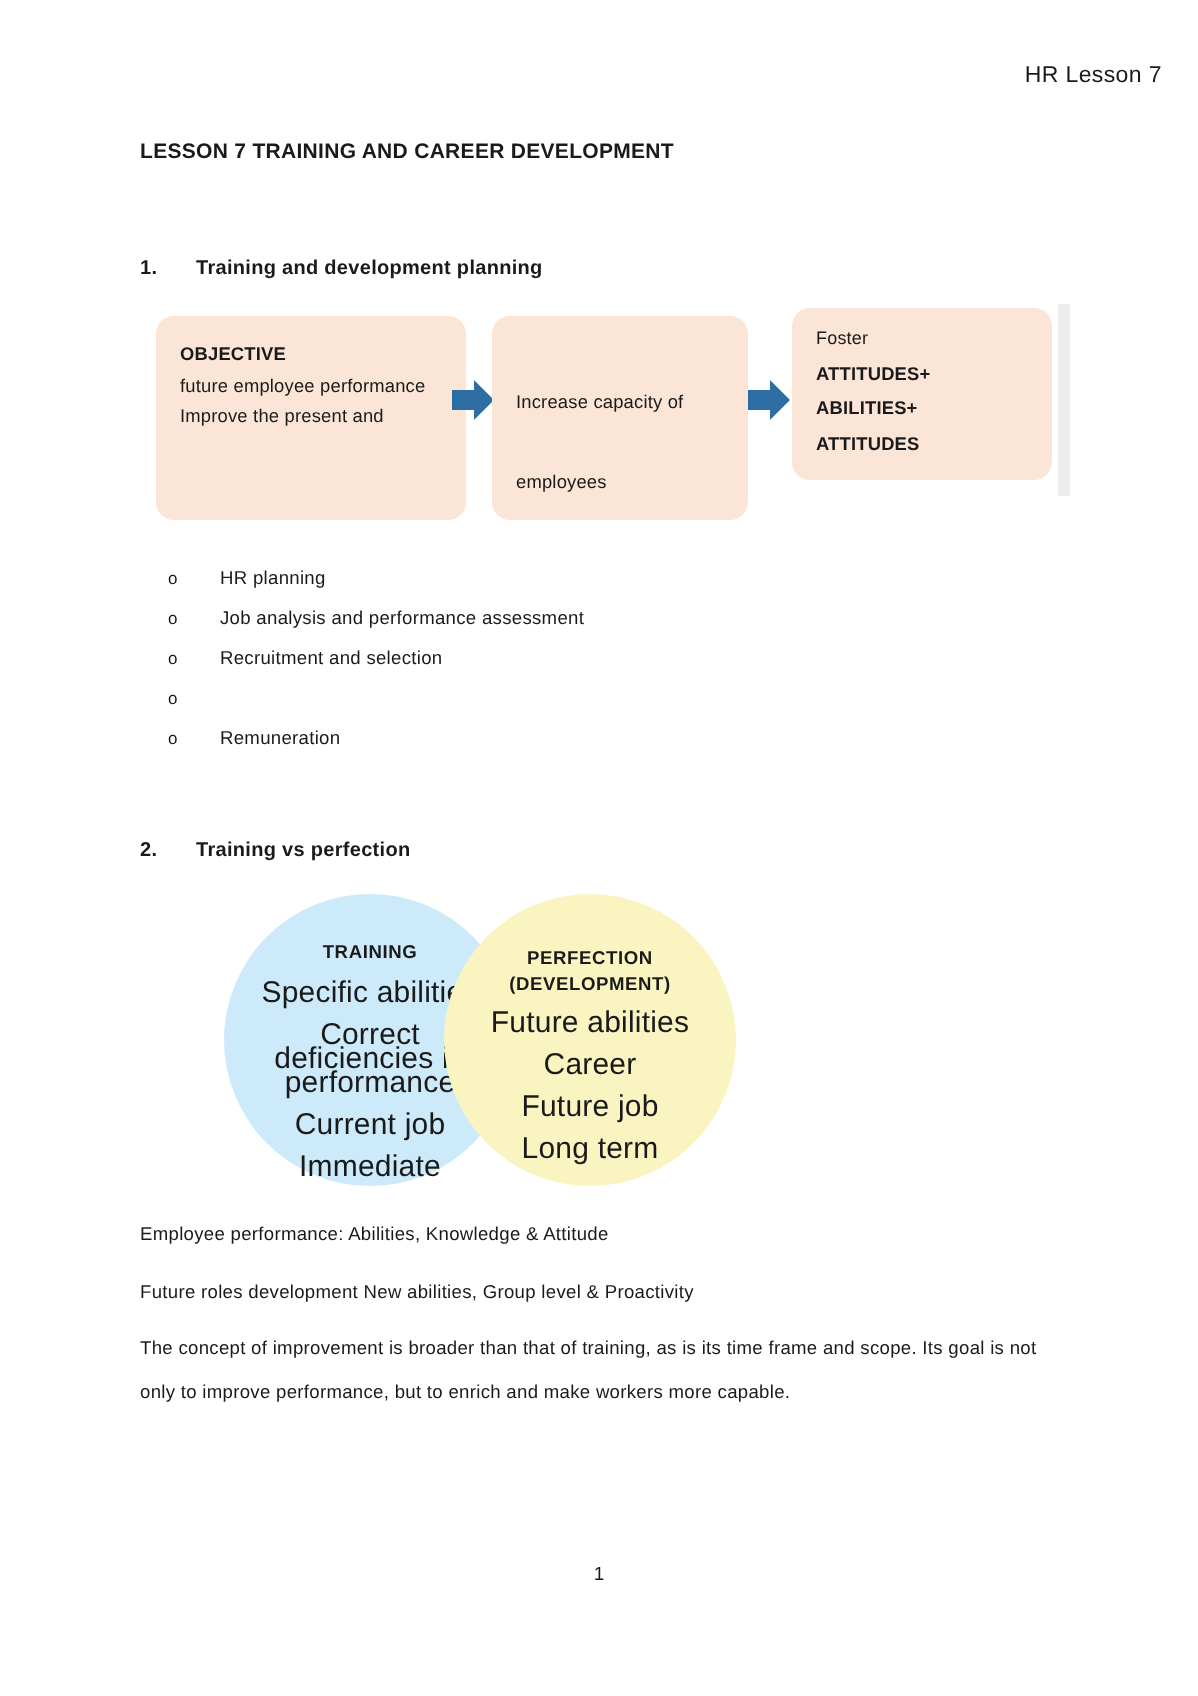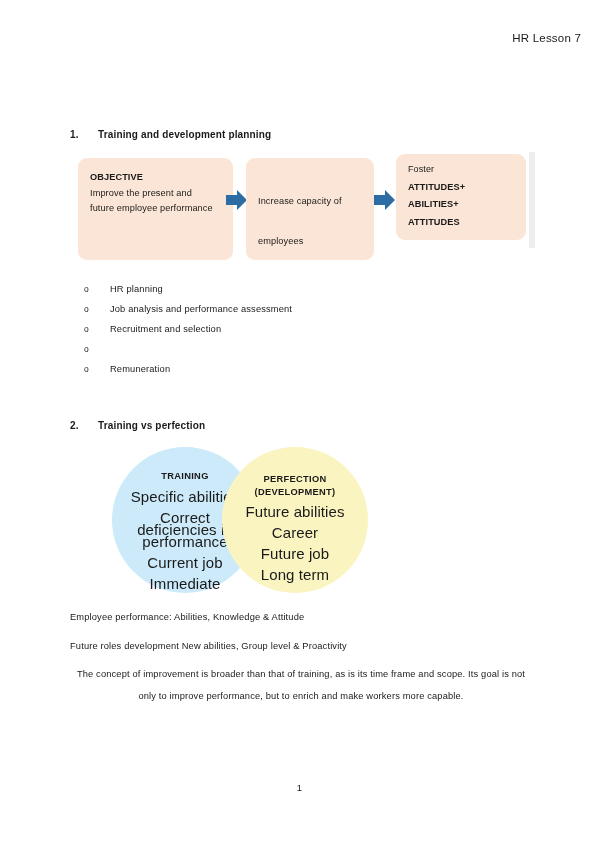--- a/index.html
+++ b/index.html
@@ -176,51 +176,52 @@
     position: absolute;
     left: 70px;
     font-size: 9.3px;
     line-height: 22px;
     letter-spacing: .15px;
     color: #1a1a1a;
     width: 470px;
   }
   #para1 { top: 606px; }
   #para2 { top: 635px; }
-  #para3 { top: 663px; width: 462px; text-align: center; }
+  #para3 { top: 663px; width: 462px; }
 
   
   .page-num {
     position: absolute;
     top: 782px;
     left: 0;
     width: 599px;
     text-align: center;
     font-size: 9.5px;
     color: #1a1a1a;
   }
 </style>
 </head>
 <body>
 
 <div id="page">
 
   <div class="header-right">HR Lesson 7</div>
 
+  <div class="doc-title">LESSON 7 TRAINING AND CAREER DEVELOPMENT</div>
 
   <div class="section-head" id="sec1">
     <span class="num">1.</span><span>Training and development planning</span>
   </div>
 
   <div class="flow">
 
     <div class="flow-box" id="box1">
       <div class="box-line bold">OBJECTIVE</div>
+      <div class="box-line">future employee performance</div>
       <div class="box-line">Improve the present and</div>
-      <div class="box-line">future employee performance</div>
     </div>
 
     <div class="arrow" id="arrow1">
       <svg viewBox="0 0 22 22" xmlns="http://www.w3.org/2000/svg">
         <path d="M0 6 L11 6 L11 1 L21 11 L11 21 L11 16 L0 16 Z" fill="#2e6ca4"></path>
       </svg>
     </div>
 
     <div class="flow-box" id="box2">
       <div class="box-line">Increase capacity of</div>

